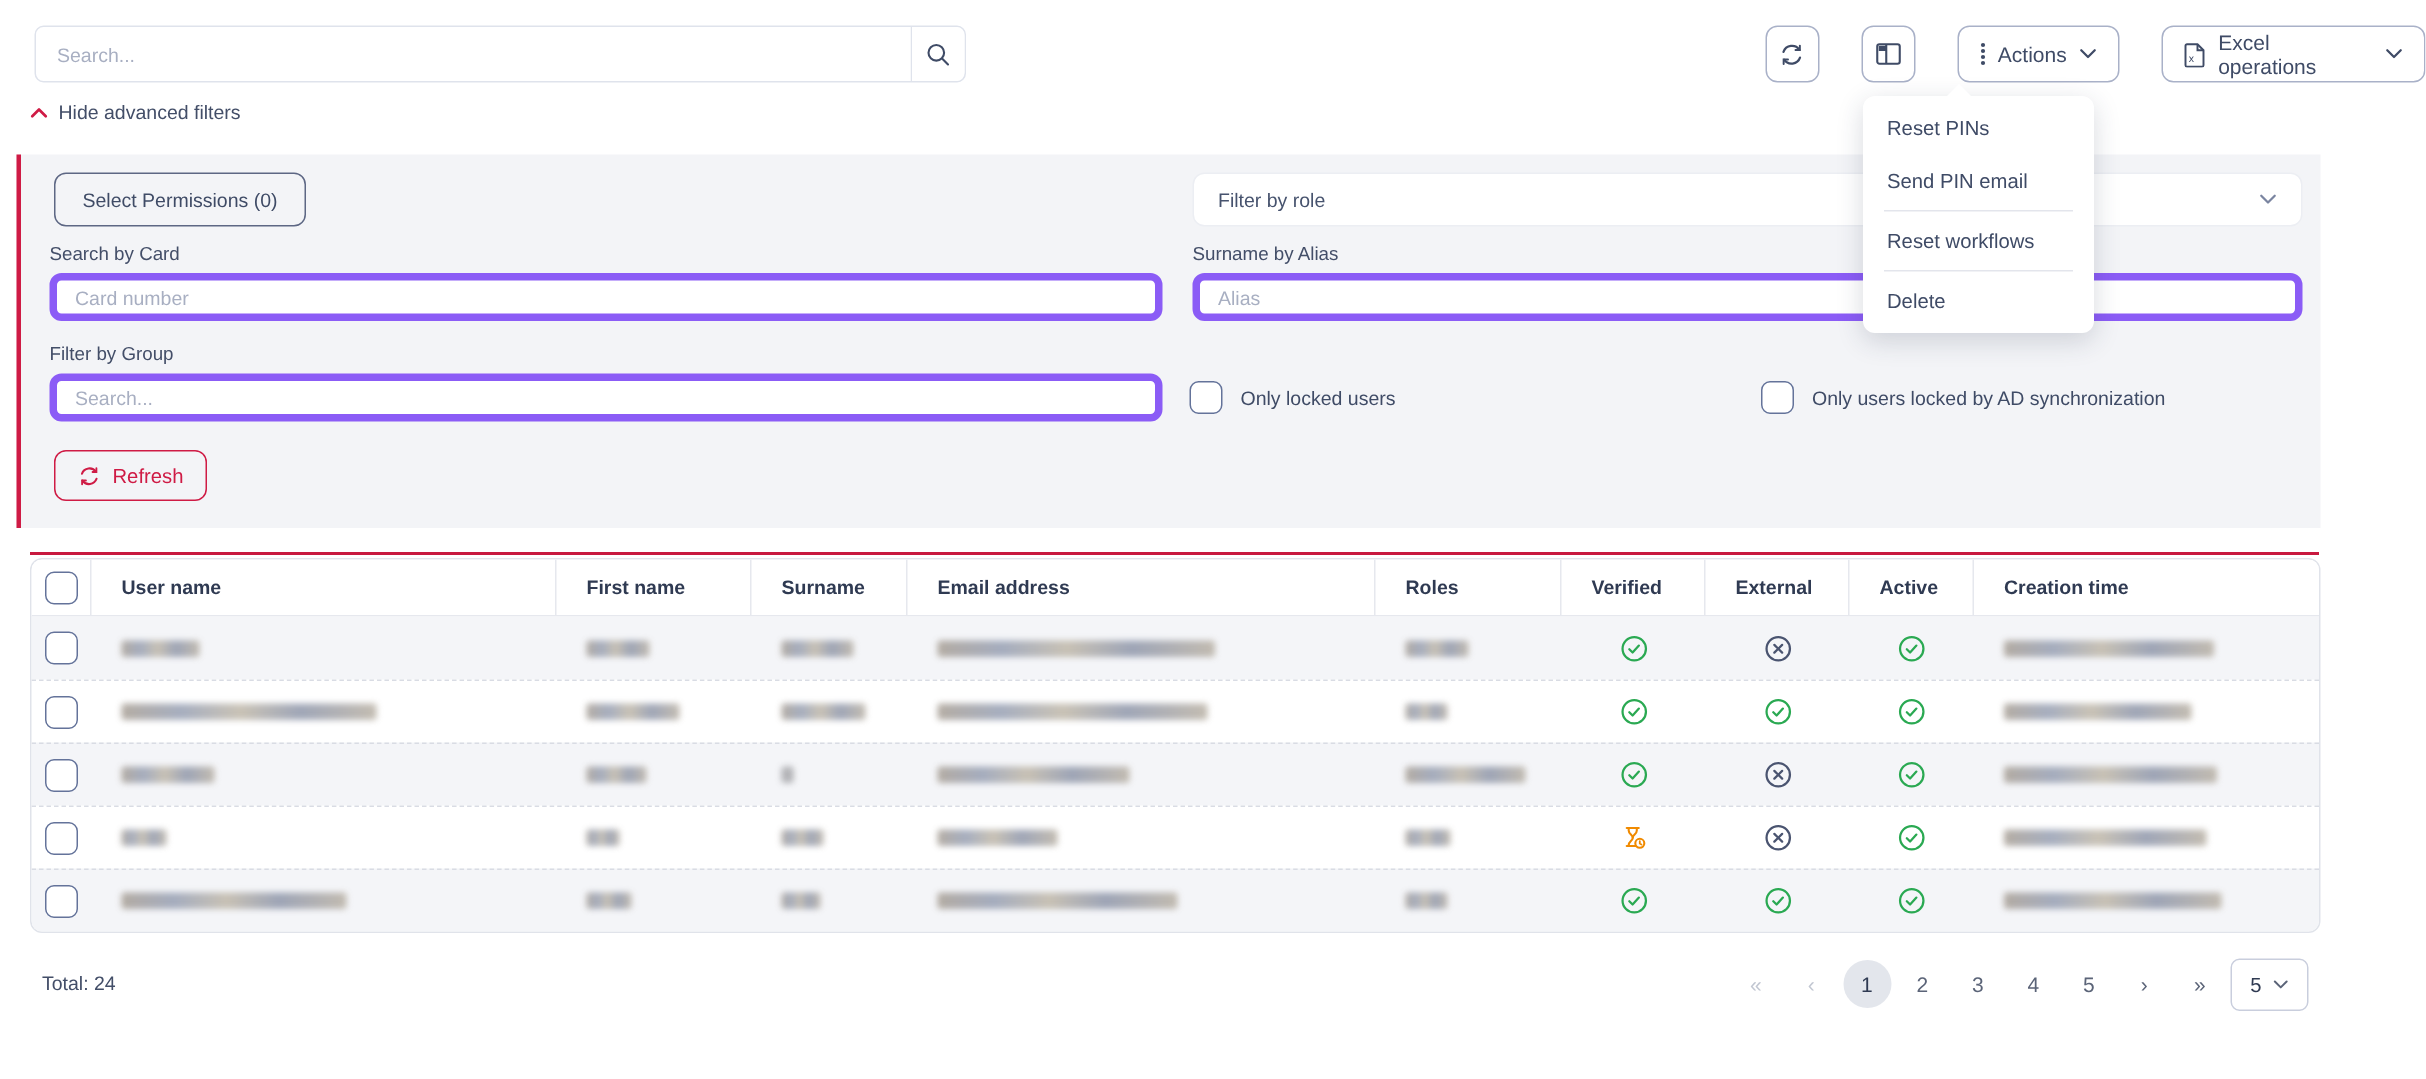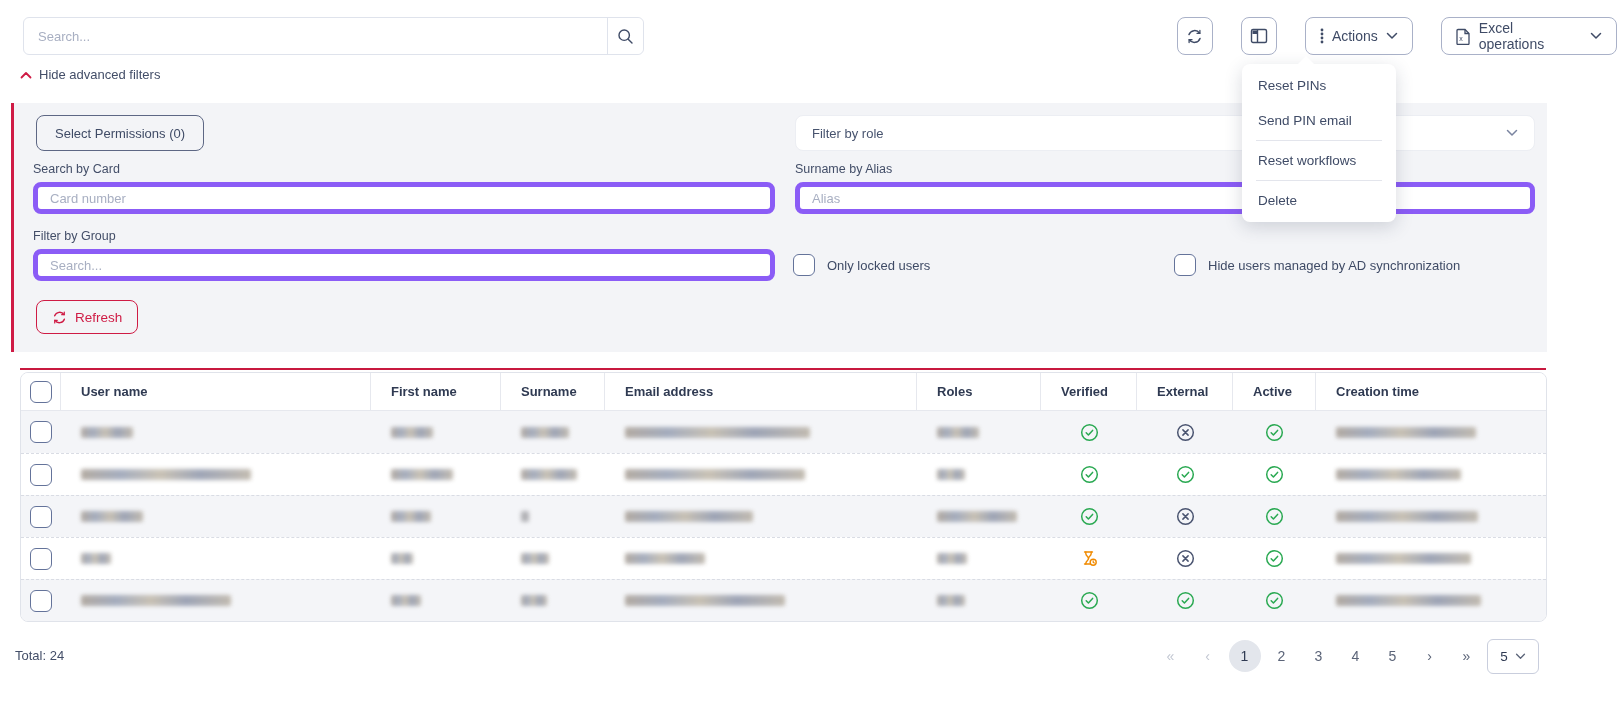--- a/index.html
+++ b/index.html
@@ -50,21 +50,21 @@
 .thead .cell:last-child{border-right:none;}
 .thead .cbcell{justify-content:center;padding-left:0;}
 .brow{height:42px;}
 .brow:nth-child(odd){background:#f4f5f8;}
 .brow + .brow{border-top:1px dashed #d9dce4;}
 .bcell{padding-left:20px;display:flex;align-items:center;}
 .ccell{justify-content:center;padding-left:0;}
 .blob{height:11px;border-radius:2px;background:linear-gradient(90deg,#a89f94,#97a0b4,#c0b8a9,#8f97ab 70%,#b9b1a4);filter:blur(2.2px);opacity:.85;}
 
 
-.total{left:15px;top:648px;font-size:13px;color:#434e68;}
+.total{left:28px;top:648px;font-size:13px;color:#434e68;}
 .pager{left:1152px;top:640px;display:flex;align-items:center;}
 .pg{width:37px;height:32px;display:flex;align-items:center;justify-content:center;font-size:14px;color:#5b6478;cursor:pointer;}
 .pg.dis{color:#c2c7d2;}
 .pg.active{width:32px;height:32px;margin:0 2.5px;background:#e3e6ec;border-radius:50%;color:#2f3a52;}
 .psize{left:1487px;top:639px;width:52px;height:35px;border:1px solid #c9cedd;border-radius:6px;display:flex;align-items:center;justify-content:center;gap:7px;font-size:13.5px;color:#2f3a52;background:#fff;cursor:pointer;}
 svg{display:block;}
 </style>
 </head>
 <body>
 
@@ -163,21 +163,21 @@
 
     <div class="flabel" style="left:19px;top:126px;">Filter by Group</div>
     <input class="tinput" style="left: 19px; top: 146px; width: 742px;" placeholder="Search...">
 
     <div class="cbxrow" style="left:779px;top:151px;">
       <div class="cbx"></div>
       <span class="cbxlbl">Only locked users</span>
     </div>
     <div class="cbxrow" style="left:1160px;top:151px;">
       <div class="cbx"></div>
-      <span class="cbxlbl">Hide users managed by AD synchronization</span>
+      <span class="cbxlbl">Only users locked by AD synchronization</span>
     </div>
 
     <div class="refresh-btn">
       <span>
         <svg width="15" height="15" viewBox="0 0 17 17" fill="none" stroke="#cf1b45" stroke-width="1.6" stroke-linecap="round">
             <path d="M13.6 5.2A6 6 0 0 0 3 6.6"></path>
             <path d="M3.4 11.8A6 6 0 0 0 14 10.4"></path>
             <path d="M13.9 2.4v2.9h-2.9" stroke-width="1.4"></path>
             <path d="M3.1 14.6v-2.9H6" stroke-width="1.4"></path>
           </svg>

